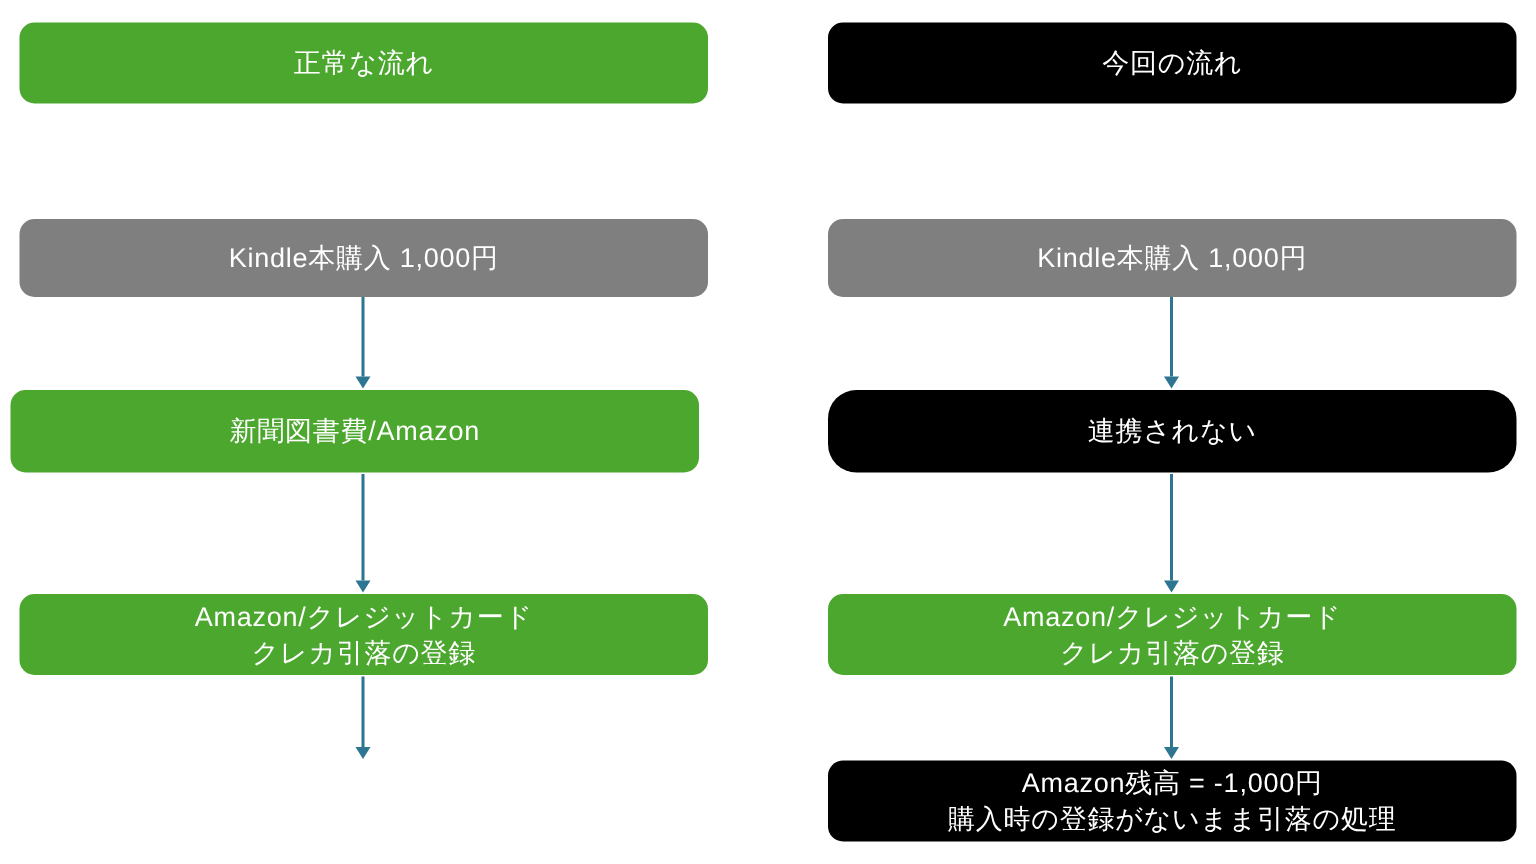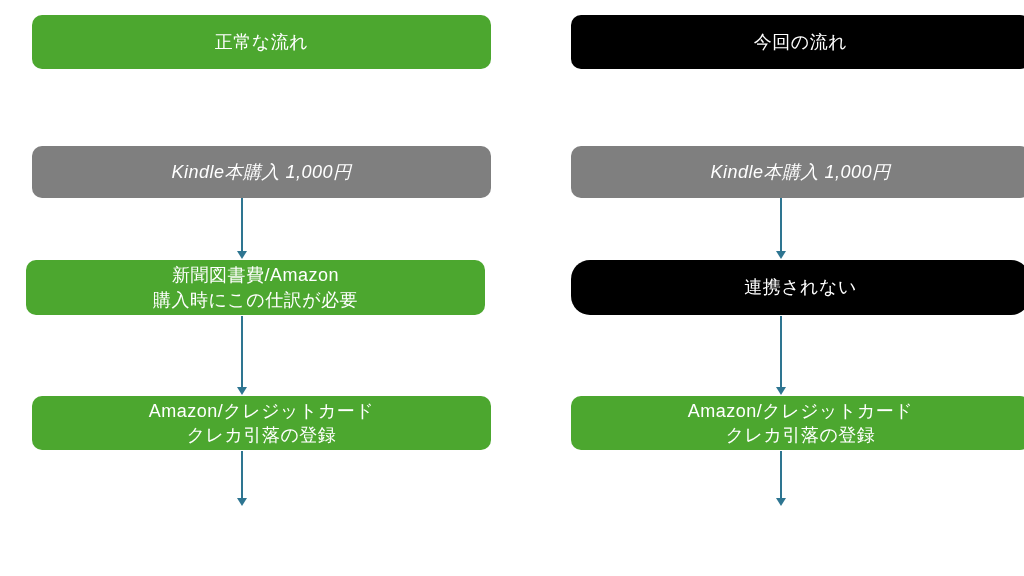--- a/index.html
+++ b/index.html
@@ -20,26 +20,25 @@
     border-radius: 10px;
     color: #ffffff;
     display: flex;
     flex-direction: column;
     align-items: center;
     justify-content: center;
     text-align: center;
     font-size: 18px;
     line-height: 1.35;
     letter-spacing: 0.5px;
-    margin-left: 19px;
   }
   .box .line { display: block; }
   .green  { background: #4CA72F; }
   .orange { background: #000000; }
-  .gray   { background: #7F7F7F; font-style: italic; }
+  .gray   { background: #7F7F7F; }
   .arrow {
     position: absolute;
     width: 12px;
     display: flex;
     flex-direction: column;
     align-items: center;
   }
   .arrow-line {
     width: 2px;
     flex: 1;
@@ -66,21 +65,20 @@
     <span class="line">Kindle本購入 1,000円</span>
   </div>
 
   <div class="arrow" style="left:236px; top:198px; height:61px;">
     <div class="arrow-line"></div>
     <div class="arrow-head"></div>
   </div>
 
   <div class="box green" style="left:7px; top:260px; width:459px; height:55px;">
     <span class="line">新聞図書費/Amazon</span>
-    <span class="line">購入時にこの仕訳が必要</span>
   </div>
 
   <div class="arrow" style="left:236px; top:316px; height:79px;">
     <div class="arrow-line"></div>
     <div class="arrow-head"></div>
   </div>
 
   <div class="box green" style="left:13px; top:396px; width:459px; height:54px;">
     <span class="line">Amazon/クレジットカード</span>
     <span class="line">クレカ引落の登録</span>
@@ -117,14 +115,18 @@
   <div class="box green" style="left:552px; top:396px; width:459px; height:54px;">
     <span class="line">Amazon/クレジットカード</span>
     <span class="line">クレカ引落の登録</span>
   </div>
 
   <div class="arrow" style="left:775px; top:451px; height:55px;">
     <div class="arrow-line"></div>
     <div class="arrow-head"></div>
   </div>
 
+  <div class="box orange" style="left:552px; top:507px; width:459px; height:54px;">
+    <span class="line">Amazon残高 = -1,000円</span>
+    <span class="line">購入時の登録がないまま引落の処理</span>
+  </div>
 
 </div>
 
 </body></html>

